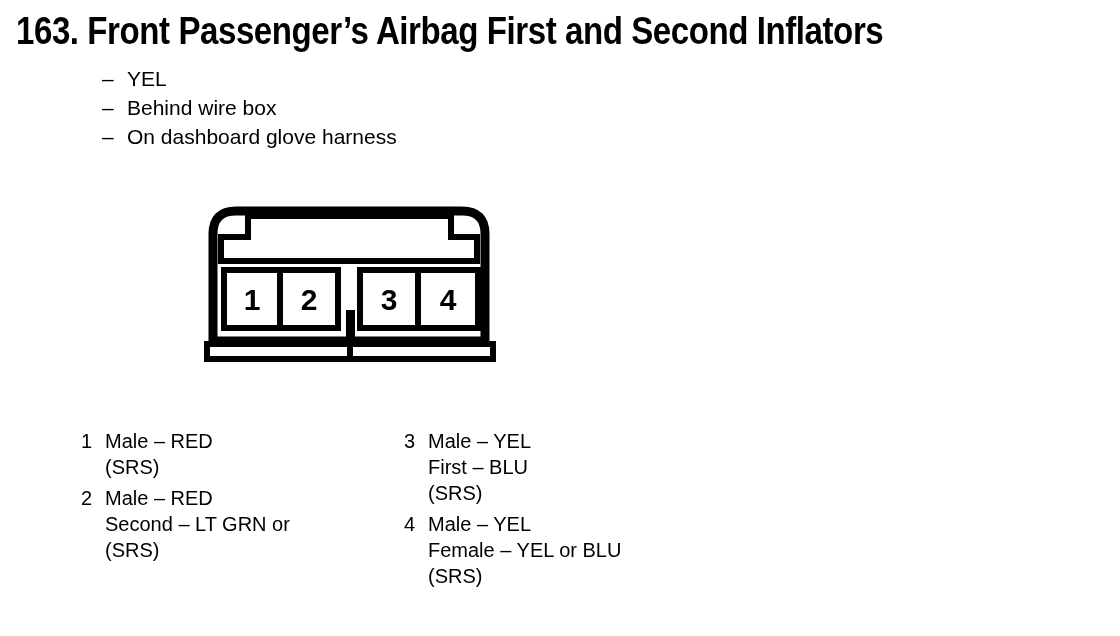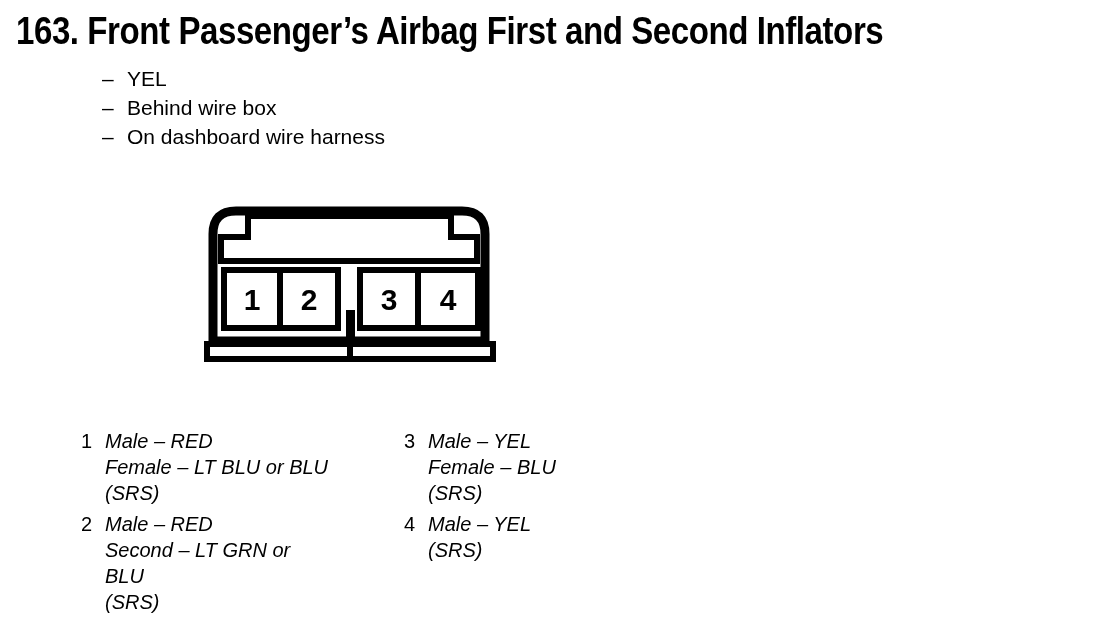--- a/index.html
+++ b/index.html
@@ -28,41 +28,41 @@
   }
   .legend-col {
     position:absolute; top:428px;
     font-size:20px; line-height:26px;
   }
   .legend-col.col-1 { left:81px;  width:300px; }
   .legend-col.col-2 { left:404px; width:300px; }
   .entry { display:flex; }
   .entry + .entry { margin-top:5px; }
   .pin-no { width:24px; flex:none; }
-  .line { display:block; white-space:nowrap;font-style:italic; }
+  .line { display:block; white-space:nowrap; }
 </style>
 </head>
 <body>
 
 <div class="page">
 
   <h1 class="title">163. Front Passenger’s Airbag First and Second Inflators</h1>
 
   <div class="notes">
     <div class="note">
       <span class="dash">–</span>
       <span class="note-text">YEL</span>
     </div>
     <div class="note">
       <span class="dash">–</span>
       <span class="note-text">Behind wire box</span>
     </div>
     <div class="note">
       <span class="dash">–</span>
-      <span class="note-text">On dashboard wire harness</span>
+      <span class="note-text">On dashboard glove harness</span>
     </div>
   </div>
 
   <svg class="connector-svg" width="300" height="170" viewBox="200 200 300 170">
 
     <path d="M 213 341 L 213 234 Q 213 211 236 211 L 462 211 Q 485 211 485 234 L 485 341 Z" stroke-width="9"></path>
 
     <path d="M 221 237 L 248 237 L 248 216 L 451 216 L 451 237 L 477 237 L 477 261 L 221 261 Z" stroke-width="6"></path>
 
     <rect class="outline" x="224" y="270" width="56" height="58" stroke-width="6"></rect>
@@ -79,46 +79,45 @@
     <text x="309" y="310">2</text>
     <text x="389" y="310">3</text>
     <text x="448" y="310">4</text>
   </svg>
 
   <div class="legend-col col-1">
     <div class="entry">
       <span class="pin-no">1</span>
       <span class="lines">
         <span class="line">Male – RED</span>
-        <span class="line">Female – LT BLU or BLU</span>
         <span class="line">(SRS)</span>
       </span>
     </div>
     <div class="entry">
       <span class="pin-no">2</span>
       <span class="lines">
         <span class="line">Male – RED</span>
         <span class="line">Second – LT GRN or</span>
-        <span class="line">BLU</span>
         <span class="line">(SRS)</span>
       </span>
     </div>
   </div>
 
   <div class="legend-col col-2">
     <div class="entry">
       <span class="pin-no">3</span>
       <span class="lines">
         <span class="line">Male – YEL</span>
-        <span class="line">Female – BLU</span>
+        <span class="line">First – BLU</span>
         <span class="line">(SRS)</span>
       </span>
     </div>
     <div class="entry">
       <span class="pin-no">4</span>
       <span class="lines">
         <span class="line">Male – YEL</span>
+        <span class="line">Female – YEL or BLU</span>
         <span class="line">(SRS)</span>
       </span>
     </div>
   </div>
 
 </div>
 
 </body></html>

